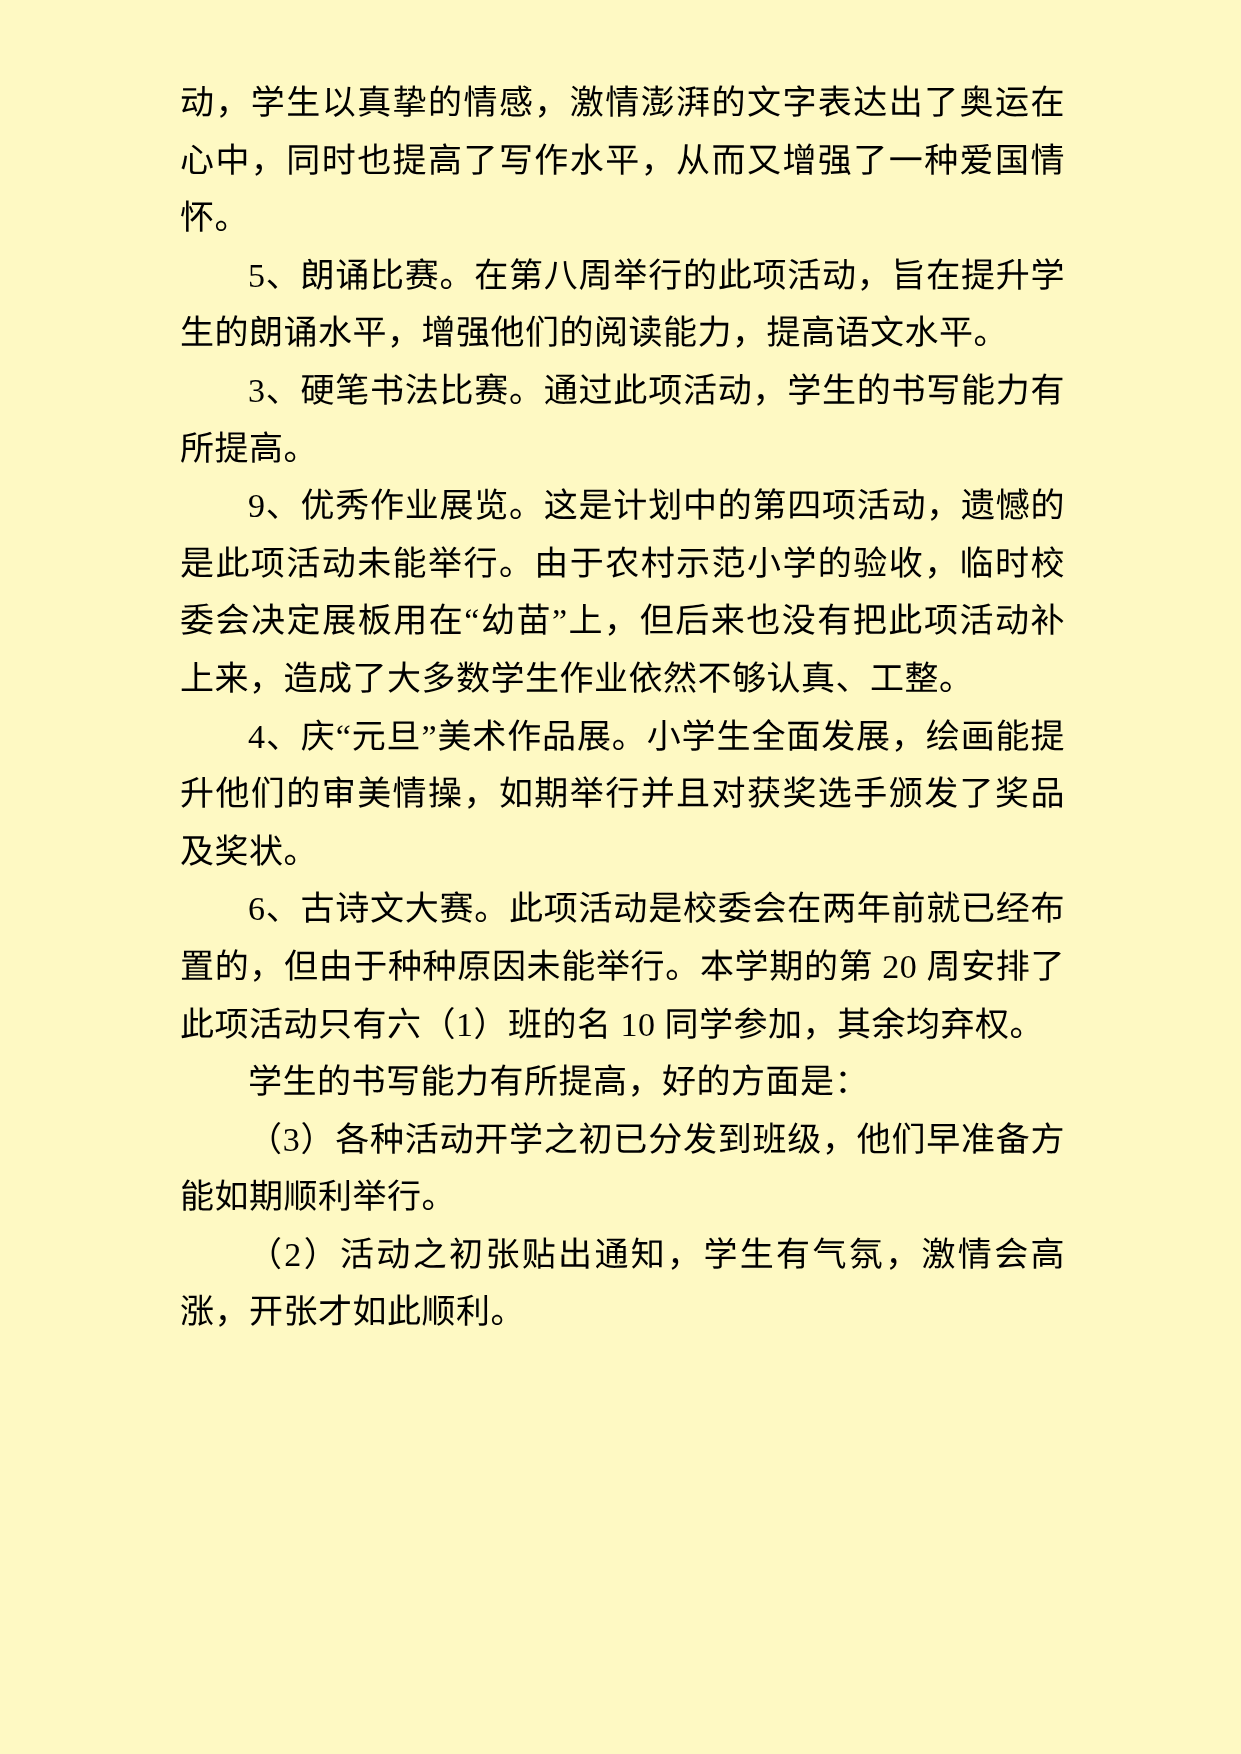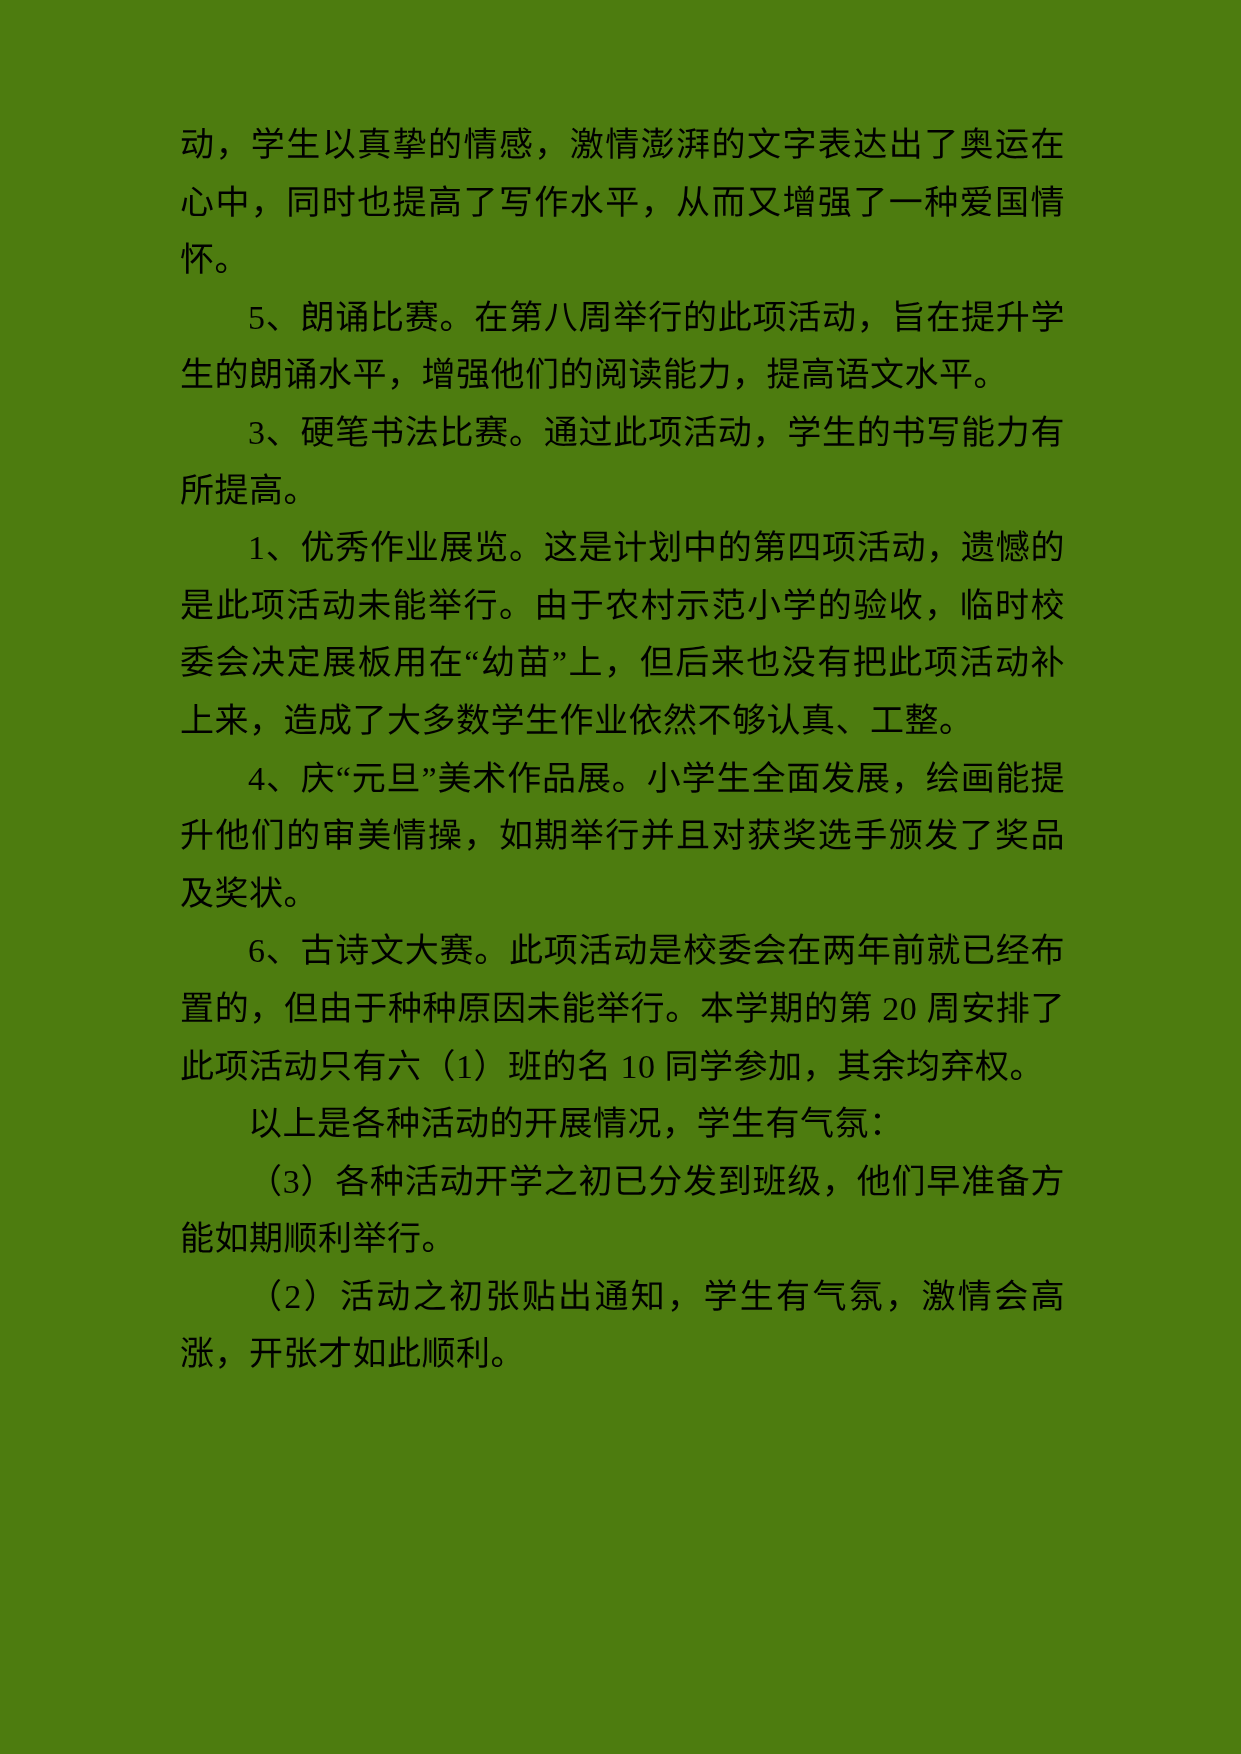--- a/index.html
+++ b/index.html
@@ -9,22 +9,22 @@
   }
   body {
     width: 1241px;
     height: 1754px;
     overflow: hidden;
   }
   .page {
     box-sizing: border-box;
     width: 1241px;
     height: 1754px;
-    background: #4d7c0f;
-    padding: 116px 176px 60px 180px;
+    background: #fef9c3;
+    padding: 74px 176px 60px 180px;
   }
   .doc-par {
     margin: 0;
     padding: 0;
     font-family: "Liberation Serif", "DejaVu Serif", serif;
     font-size: 34px;
     line-height: 57.6px;
     color: #000000;
     font-weight: 300;
     text-align: justify;
@@ -39,19 +39,19 @@
     text-indent: 0;
   }
 </style>
 </head>
 <body>
 
 <div class="page">
   <p class="doc-par no-indent">动，学生以真挚的情感，激情澎湃的文字表达出了奥运在心中，同时也提高了写作水平，从而又增强了一种爱国情怀。</p>
   <p class="doc-par indent">5、朗诵比赛。在第八周举行的此项活动，旨在提升学生的朗诵水平，增强他们的阅读能力，提高语文水平。</p>
   <p class="doc-par indent">3、硬笔书法比赛。通过此项活动，学生的书写能力有所提高。</p>
-  <p class="doc-par indent">1、优秀作业展览。这是计划中的第四项活动，遗憾的是此项活动未能举行。由于农村示范小学的验收，临时校委会决定展板用在“幼苗”上，但后来也没有把此项活动补上来，造成了大多数学生作业依然不够认真、工整。</p>
+  <p class="doc-par indent">9、优秀作业展览。这是计划中的第四项活动，遗憾的是此项活动未能举行。由于农村示范小学的验收，临时校委会决定展板用在“幼苗”上，但后来也没有把此项活动补上来，造成了大多数学生作业依然不够认真、工整。</p>
   <p class="doc-par indent">4、庆“元旦”美术作品展。小学生全面发展，绘画能提升他们的审美情操，如期举行并且对获奖选手颁发了奖品及奖状。</p>
   <p class="doc-par indent">6、古诗文大赛。此项活动是校委会在两年前就已经布置的，但由于种种原因未能举行。本学期的第 20 周安排了此项活动只有六（1）班的名 10 同学参加，其余均弃权。</p>
-  <p class="doc-par indent">以上是各种活动的开展情况，学生有气氛：</p>
+  <p class="doc-par indent">学生的书写能力有所提高，好的方面是：</p>
   <p class="doc-par indent">（3）各种活动开学之初已分发到班级，他们早准备方能如期顺利举行。</p>
   <p class="doc-par indent">（2）活动之初张贴出通知，学生有气氛，激情会高涨，开张才如此顺利。</p>
 </div>
 
 </body></html>

